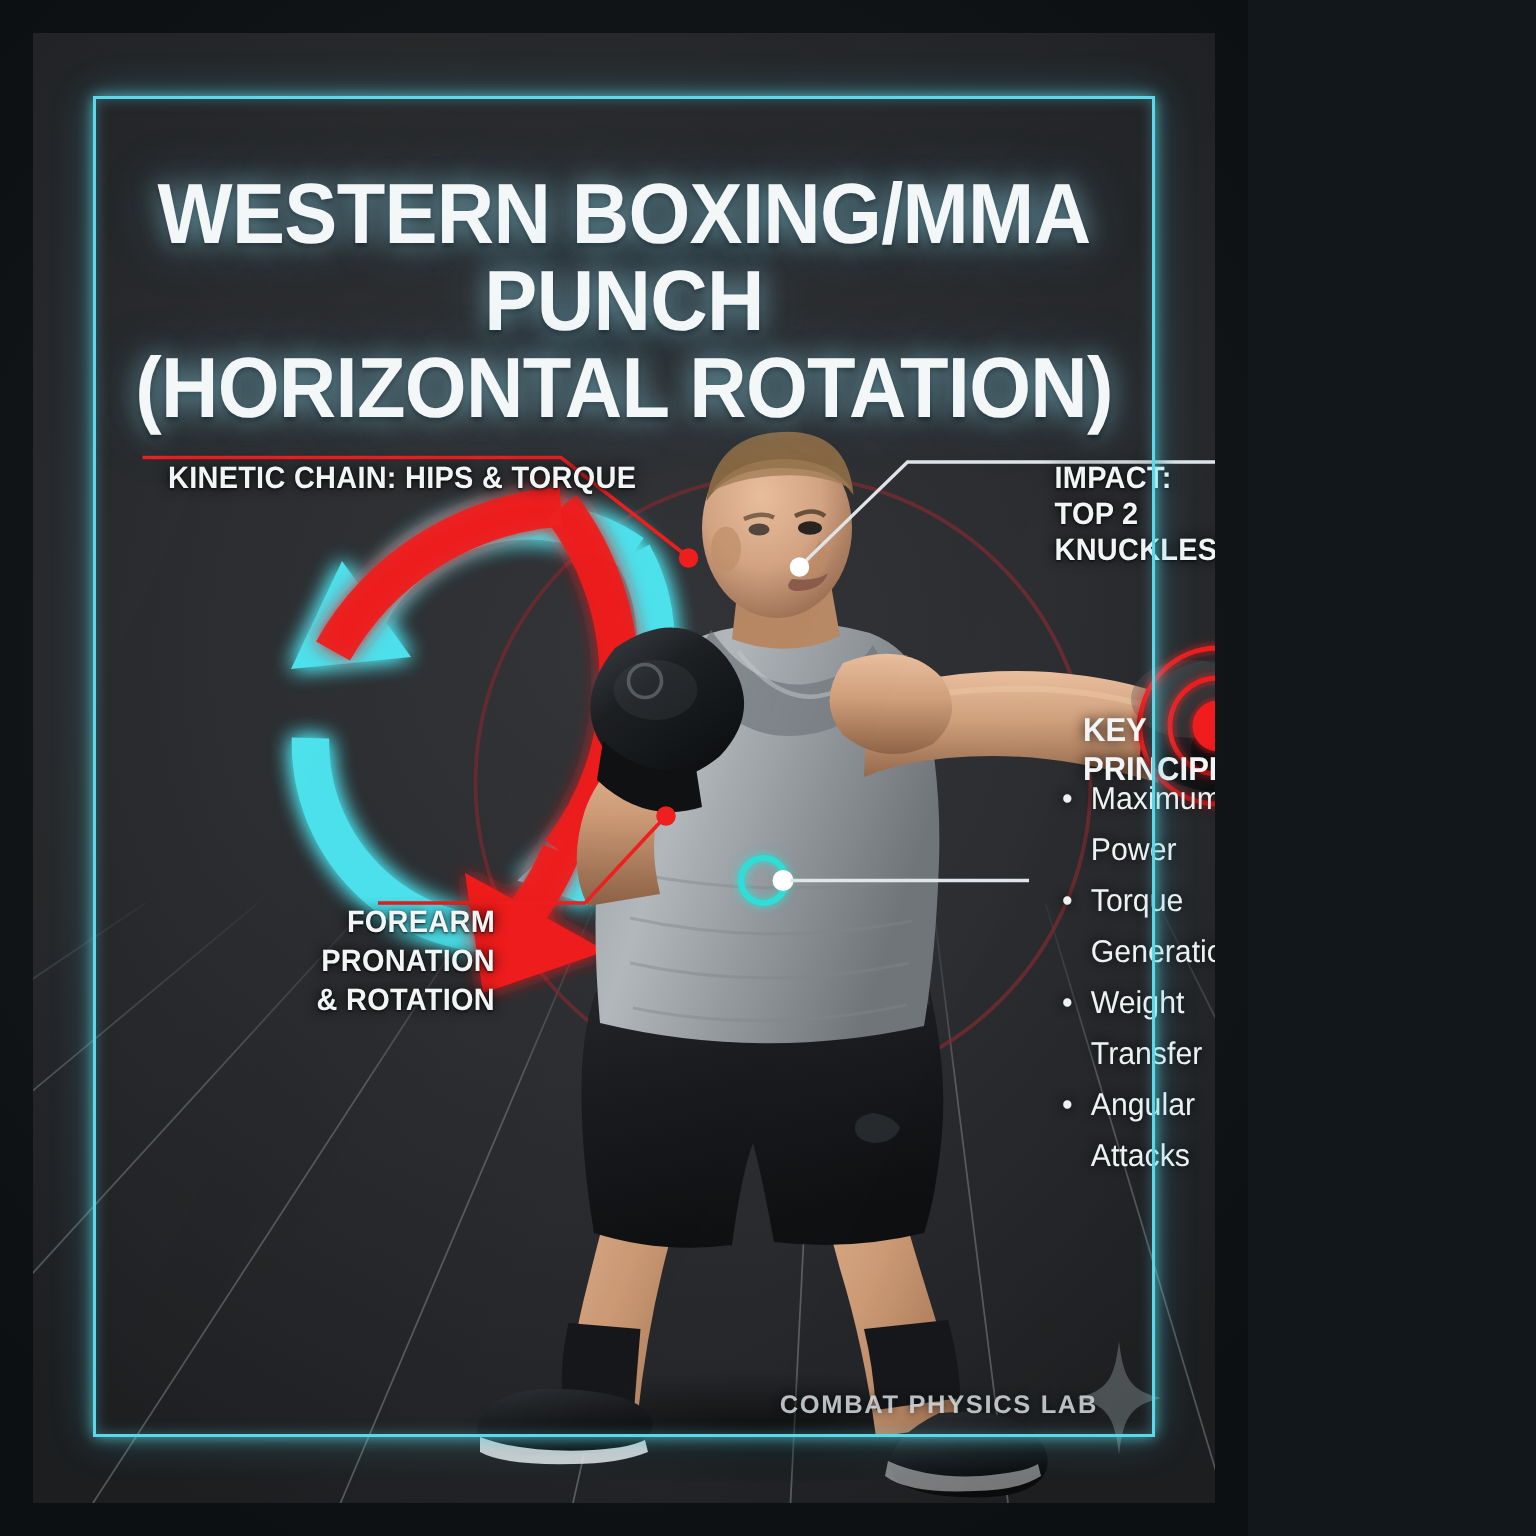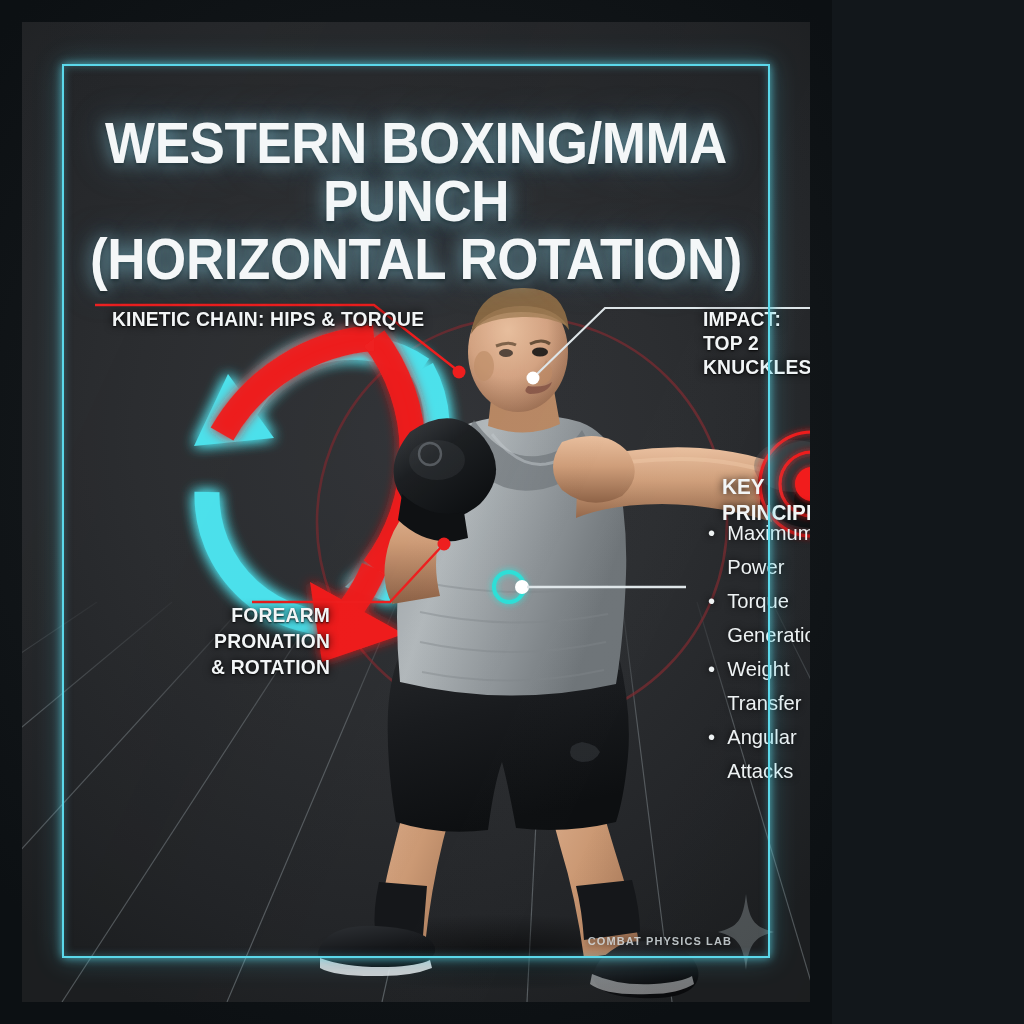--- a/index.html
+++ b/index.html
@@ -89,21 +89,21 @@
     text-shadow:0 0 8px rgba(0,0,0,.9);
     position:relative; padding-left:20px;
   }
   .kp-list li .bullet{
     position:absolute; left:0; top:0;
   }
 
   
   .watermark{
     position:absolute; right:78px; bottom:55px;
-    color:#cfd6d9; font-size:11px; font-weight:bold;
+    color:#cfd6d9; font-size:17px; font-weight:bold;
     letter-spacing:1.1px; opacity:.88;
     text-shadow:0 0 6px rgba(0,0,0,.8);
   }
   .sparkle{ position:absolute; right:36px; bottom:32px; opacity:.55; }
 </style>
 </head>
 <body>
 
 <div id="stage">
 

